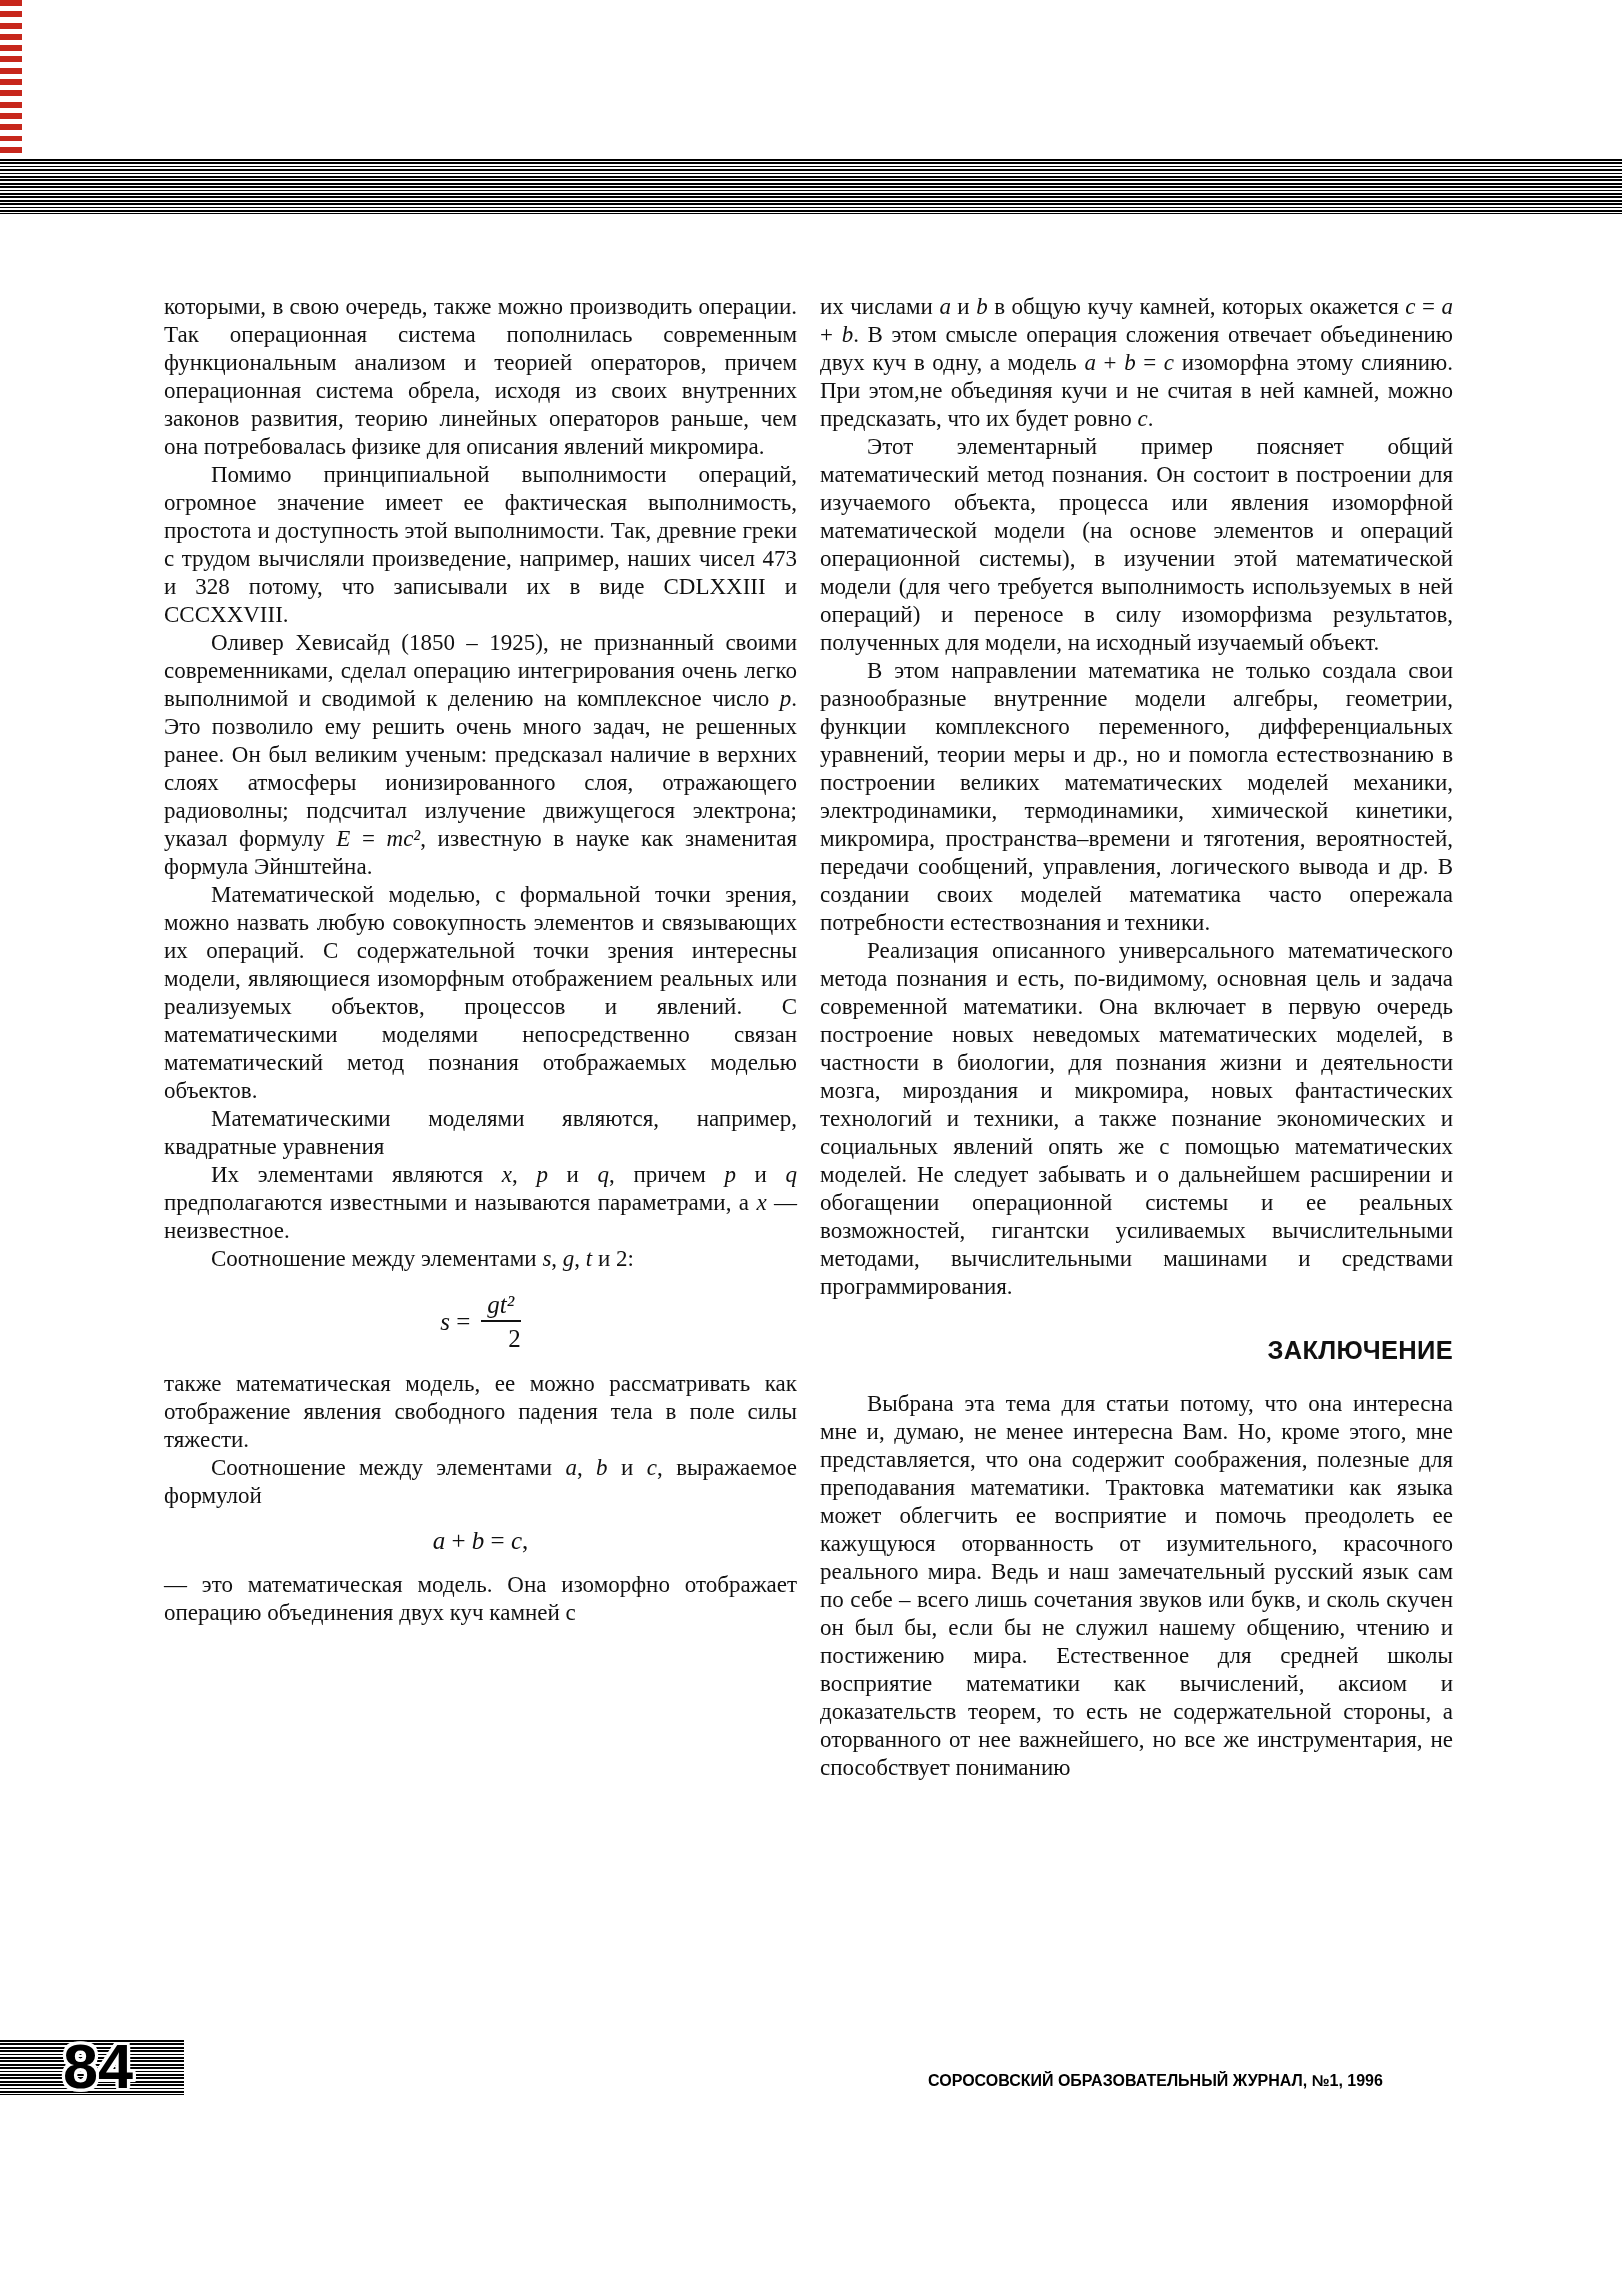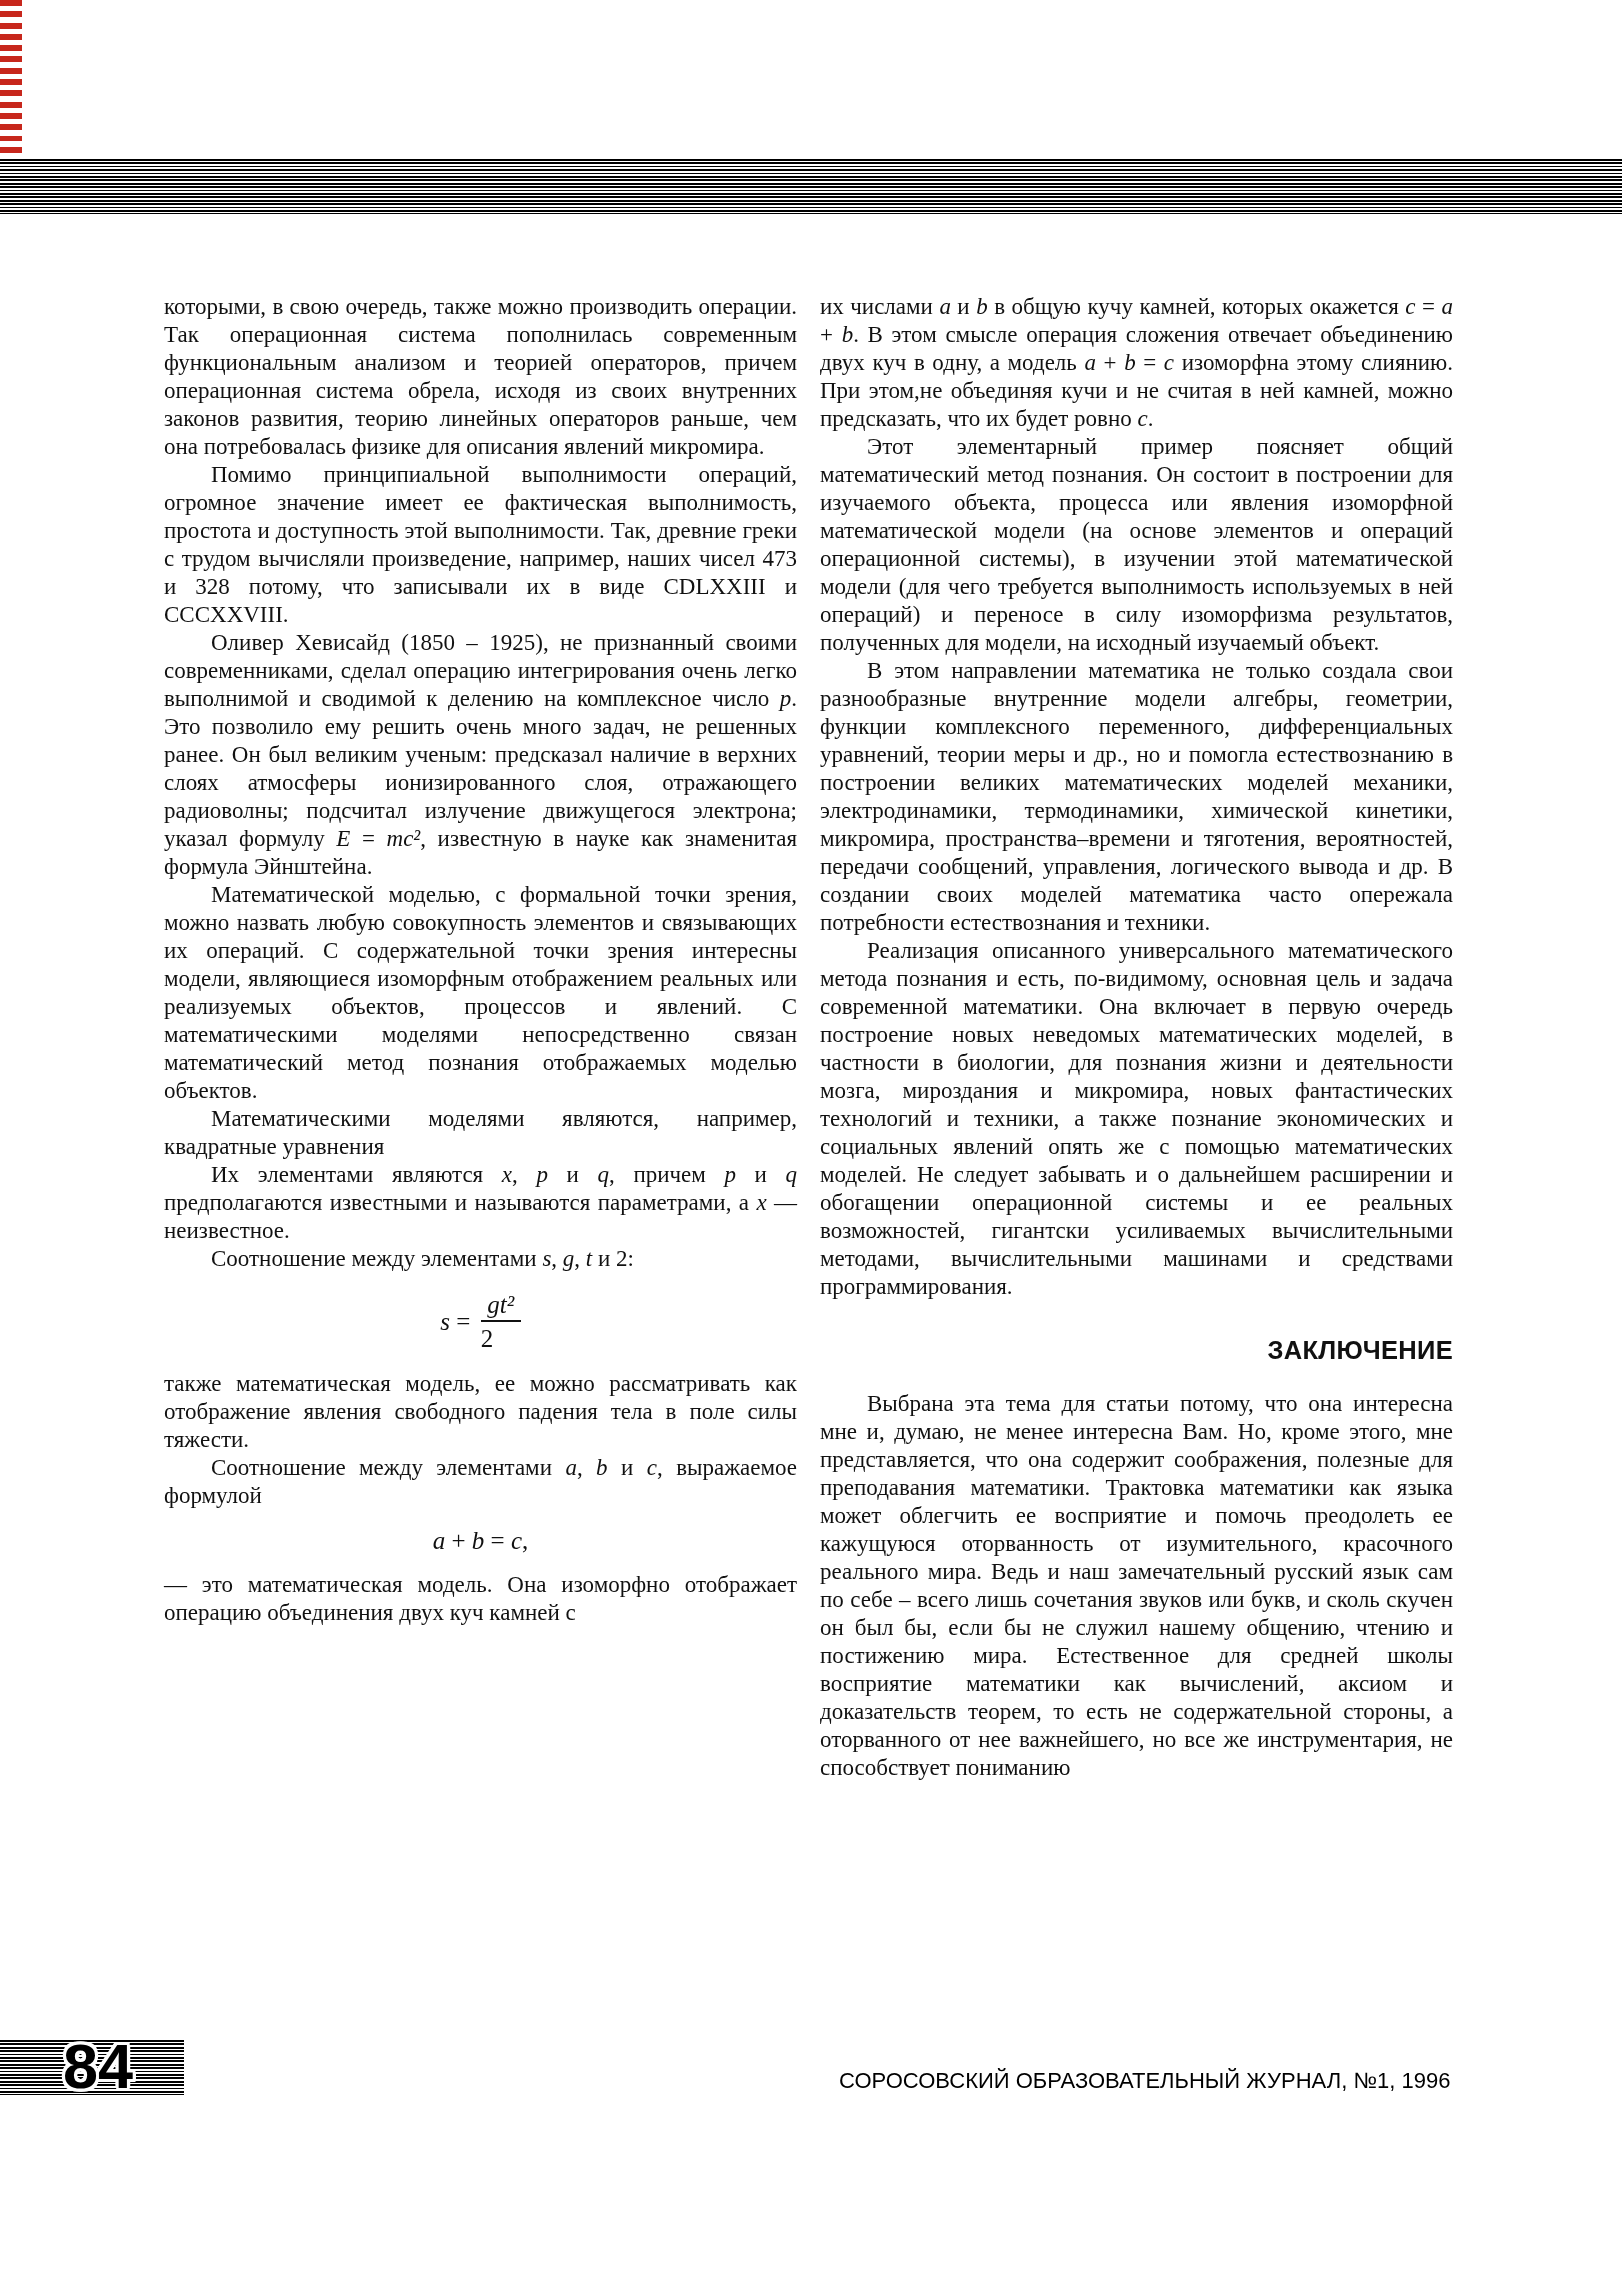--- a/index.html
+++ b/index.html
@@ -35,21 +35,21 @@
   .formula{
     text-align:center;
     font-size:25px;line-height:33px;
     margin:14.4px 0;
   }
   .formula-frac{
     display:flex;justify-content:center;align-items:center;gap:10.5px;
     margin:17px 0;
     font-size:25px;line-height:29px;
   }
-  .frac{display:inline-block;text-align:left;vertical-align:middle;}
+  .frac{display:inline-block;text-align:right;vertical-align:middle;}
   .frac .num{display:block;border-bottom:2px solid #111;padding:0 6.5px 1.3px 6.5px;}
   .frac .den{display:block;padding-top:1.3px;}
   i{font-style:italic;}
   h2.conclusion{
     font-family:"Liberation Sans", sans-serif;
     font-size:25.5px;line-height:29px;
     font-weight:bold;
     text-align:right;text-indent:0;
     margin:35px 0 25px 0;
     letter-spacing:0.3px;
@@ -61,23 +61,23 @@
   }
   .pageno{
     position:absolute;left:63px;top:2032px;
     font-family:"Liberation Sans", sans-serif;
     font-size:63px;line-height:68px;font-weight:bold;color:#000;
     text-shadow:-3.3px 0 0 #fff,3.3px 0 0 #fff,0 -3.3px 0 #fff,0 3.3px 0 #fff,
                 -2.6px -2.6px 0 #fff,2.6px 2.6px 0 #fff,-2.6px 2.6px 0 #fff,2.6px -2.6px 0 #fff;
   }
   .footer-journal{
     position:absolute;left:839px;top:2068px;width:633px;
-    text-align:left;
+    text-align:center;
     font-family:"Liberation Sans", sans-serif;
-    font-size:22px;line-height:26px;font-weight:normal;color:#000;
+    font-size:16px;line-height:26px;font-weight:bold;color:#000;
   }
 </style>
 </head>
 <body>
 
 <div class="page">
 
   <div class="red-corner"></div>
   <div class="top-band"></div>
 

